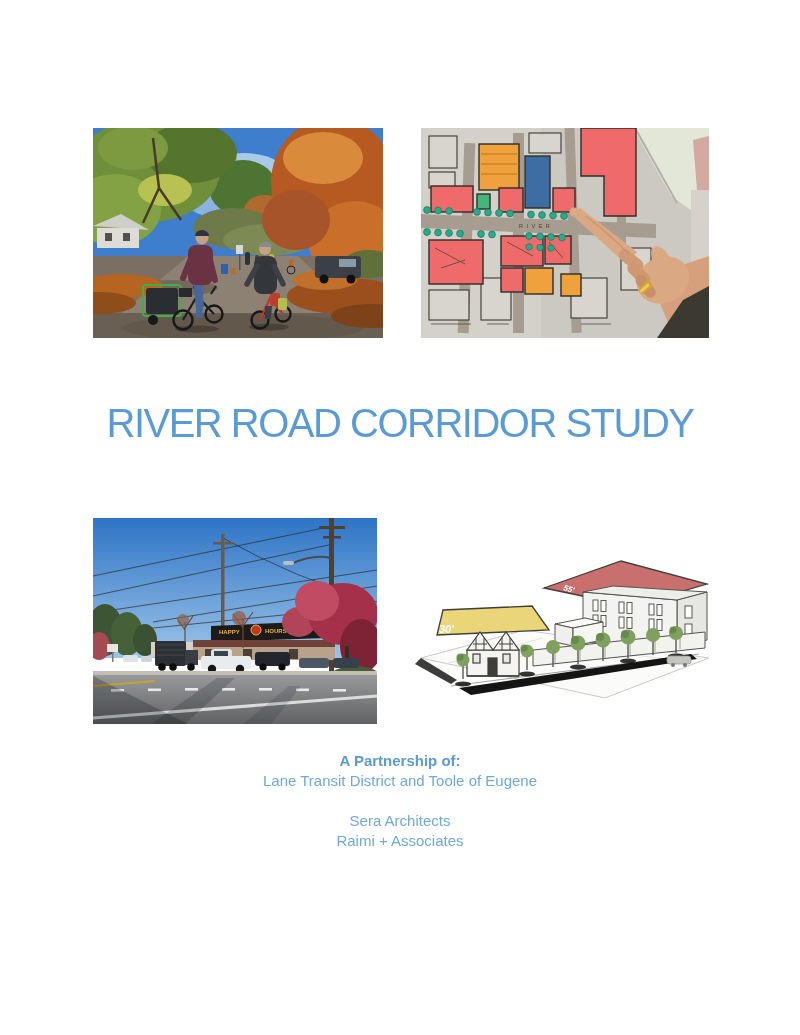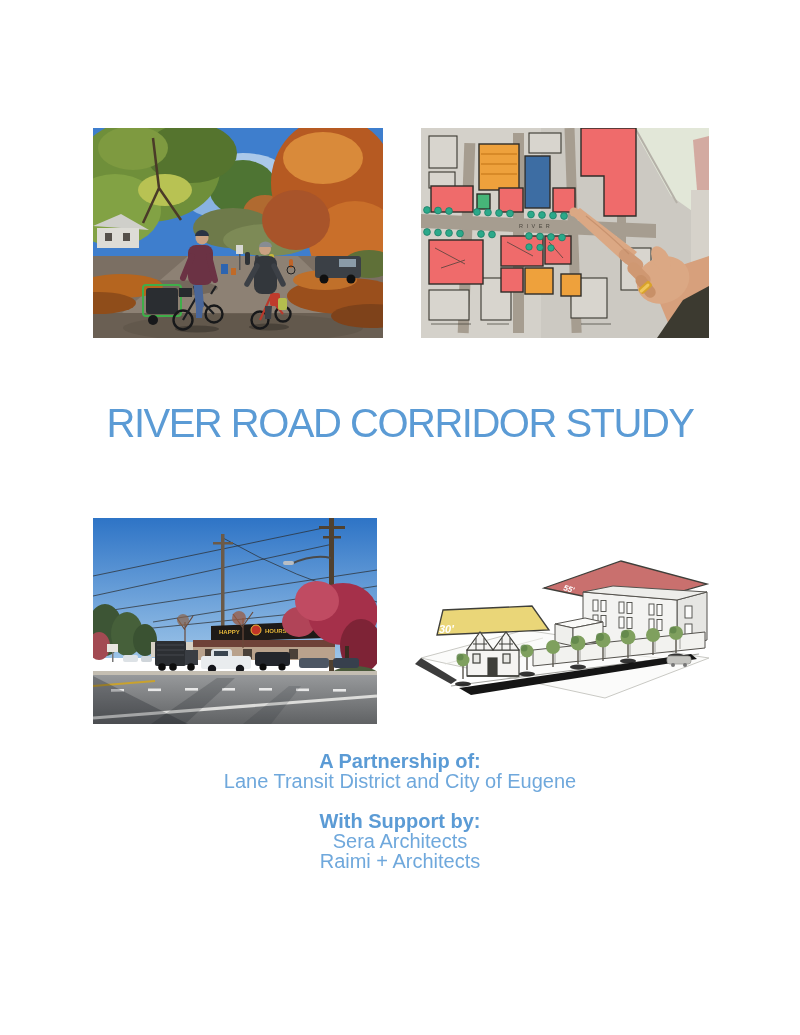--- a/index.html
+++ b/index.html
@@ -13,21 +13,21 @@
     color:#5B9BD5; font-size:40px; font-weight:400; letter-spacing:-1.5px;
     white-space:nowrap;
   }
   .page-subtitle {
     position:absolute; top:449px; left:0; width:800px; text-align:center;
     color:#5B9BD5; font-size:21px; font-weight:400; letter-spacing:1px;
     word-spacing:7px;
   }
   .credits {
     position:absolute; top:751px; left:0; width:800px; text-align:center;
-    color:#6FA8DC; font-size:20px; line-height:20px;
+    color:#6FA8DC; font-size:15px; line-height:20px;
   }
   .credits .heading { font-weight:bold; color:#5B9BD5; }
   .credits .spacer { height:20px; }
   svg text { font-family:"Liberation Sans", sans-serif; }
 </style>
 </head>
 <body>
 
 <div class="page">
 
@@ -461,20 +461,19 @@
       <g>
         <rect x="252" y="108" width="24" height="8" rx="3" fill="#c4c4c0" stroke="#9a9a96" stroke-width="0.8"></rect>
         <circle cx="258" cy="117" r="2" fill="#777"></circle>
           <circle cx="270" cy="117" r="2" fill="#777"></circle>
       </g>
     </svg>
   </figure>
 
   <div class="credits">
     <div class="heading">A Partnership of:</div>
-    <div>Lane Transit District and City of Eugene</div>
+    <div>Lane Transit District and Toole of Eugene</div>
     <div class="spacer"></div>
-    <div class="heading">With Support by:</div>
     <div>Sera Architects</div>
-    <div>Raimi + Architects</div>
+    <div>Raimi + Associates</div>
   </div>
 
 </div>
 
 </body></html>

